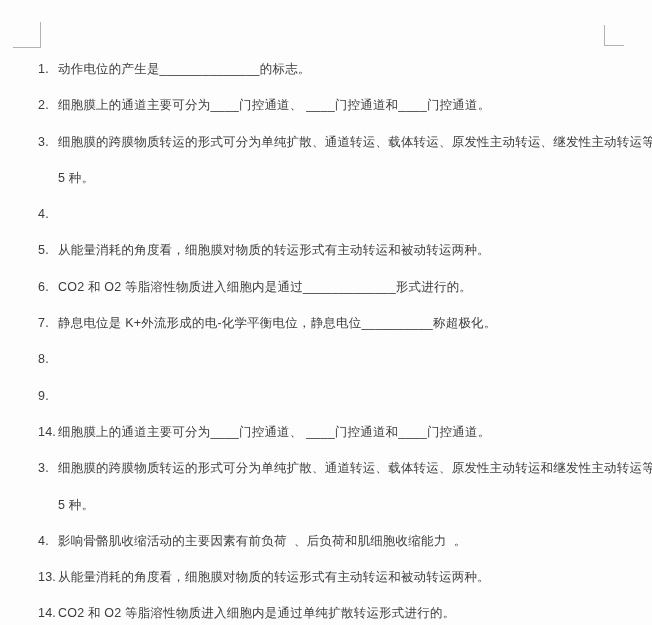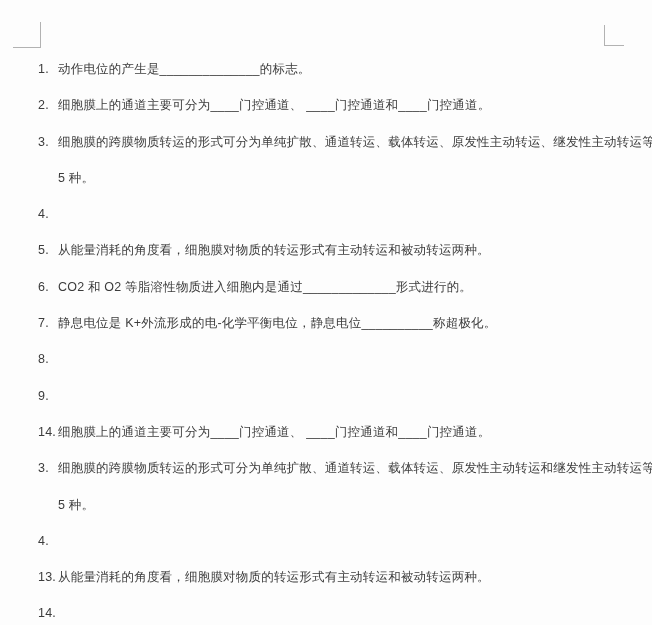--- a/index.html
+++ b/index.html
@@ -69,17 +69,17 @@
       <div class="item-line"><span class="item-text">5 种。</span></div>
       <div class="item-line"><span class="item-number">4.</span></div>
       <div class="item-line"><span class="item-number">5.</span><span class="item-text">从能量消耗的角度看，细胞膜对物质的转运形式有主动转运和被动转运两种。</span></div>
       <div class="item-line"><span class="item-number">6.</span><span class="item-text">CO2 和 O2 等脂溶性物质进入细胞内是通过_____________形式进行的。</span></div>
       <div class="item-line"><span class="item-number">7.</span><span class="item-text">静息电位是 K+外流形成的电-化学平衡电位，静息电位__________称超极化。</span></div>
       <div class="item-line"><span class="item-number">8.</span></div>
       <div class="item-line"><span class="item-number">9.</span></div>
       <div class="item-line"><span class="item-number">14.</span><span class="item-text">细胞膜上的通道主要可分为____门控通道、 ____门控通道和____门控通道。</span></div>
       <div class="item-line"><span class="item-number">3.</span><span class="item-text">细胞膜的跨膜物质转运的形式可分为单纯扩散、通道转运、载体转运、原发性主动转运和继发性主动转运等</span></div>
       <div class="item-line"><span class="item-text">5 种。</span></div>
-      <div class="item-line"><span class="item-number">4.</span></div>
+      <div class="item-line"><span class="item-number">4.</span><span class="item-text">影响骨骼肌收缩活动的主要因素有前负荷  、后负荷和肌细胞收缩能力  。</span></div>
       <div class="item-line"><span class="item-number">13.</span><span class="item-text">从能量消耗的角度看，细胞膜对物质的转运形式有主动转运和被动转运两种。</span></div>
-      <div class="item-line"><span class="item-number">14.</span></div>
+      <div class="item-line"><span class="item-number">14.</span><span class="item-text">CO2 和 O2 等脂溶性物质进入细胞内是通过单纯扩散转运形式进行的。</span></div>
     </div>
 </div>
 
 </body></html>

